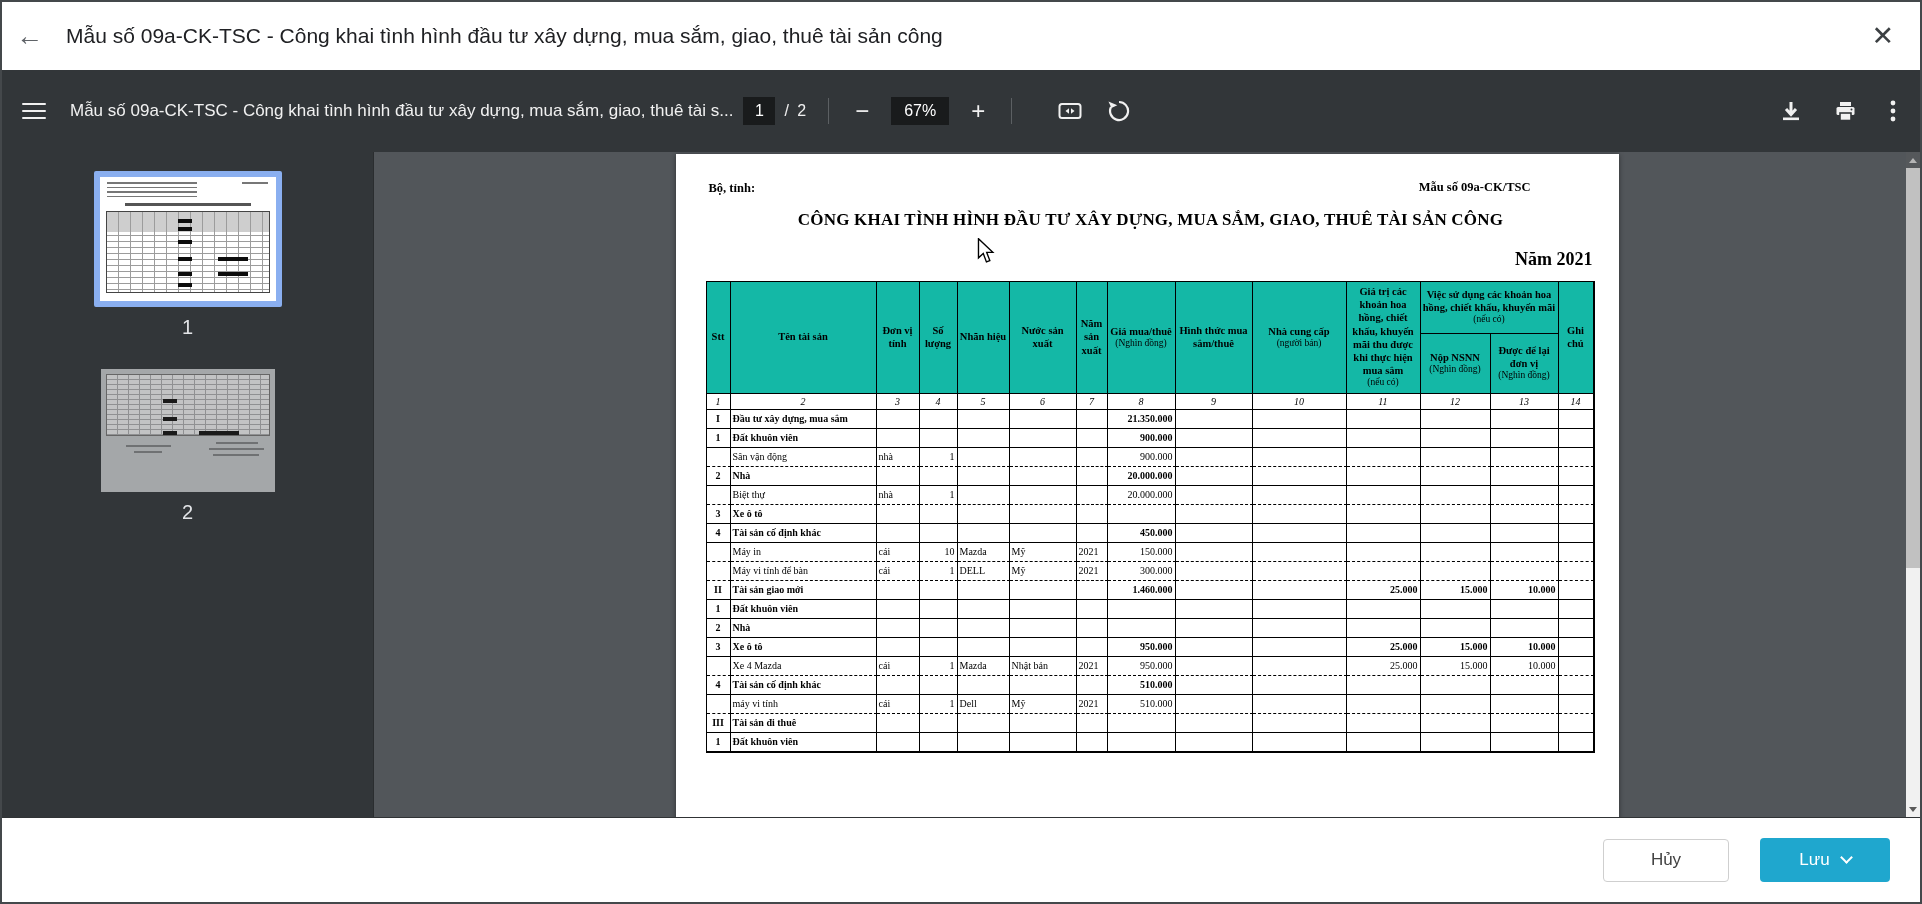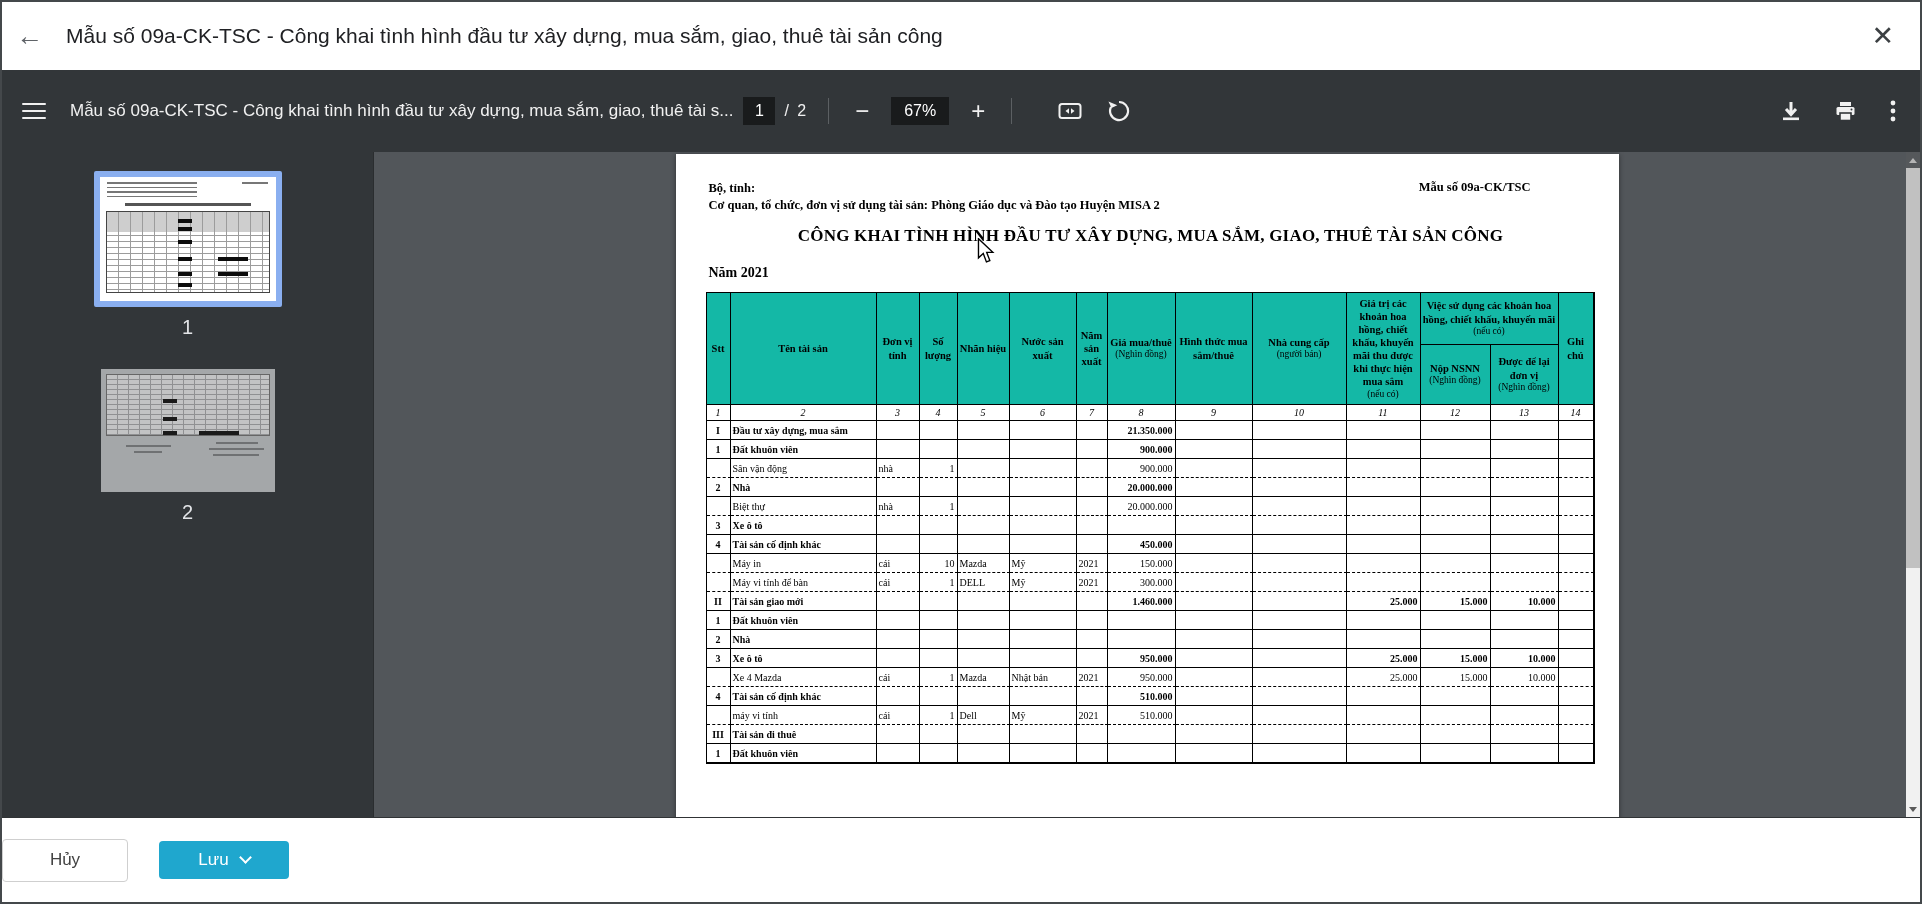--- a/index.html
+++ b/index.html
@@ -61,21 +61,21 @@
 
   .canvas { flex:1; position:relative; overflow:hidden; }
   .doc-page { width:943px; margin:2px auto 0 auto; background:#fff; min-height:900px;
               box-shadow:0 1px 5px rgba(0,0,0,.45); padding:26px 26px 0 33px; position:relative;
               font-family:"Liberation Serif", serif; color:#000; }
 
   .doc-headline { display:flex; justify-content:space-between; align-items:flex-start;gap:38px; }
   .info-lines { font-size:12.5px; font-weight:bold; line-height:16.5px; }
   .form-code { font-size:12.5px; font-weight:bold; margin-right:62px; }
   .doc-title { text-align:center; font-size:17px; font-weight:bold; margin-top:13px; letter-spacing:.2px; }
-  .doc-subtitle { text-align:left; font-size:14px; font-weight:bold; margin-top:19px; }
+  .doc-subtitle { text-align:right; font-size:18px; font-weight:bold; margin-top:19px; }
 
   
   table.asset { border-collapse:separate; border-spacing:0; table-layout:fixed; width:887px;
                 margin-top:11px; margin-left:-3px; border:1.5px solid #000; font-size:10px; }
   table.asset th, table.asset td { border-right:1px solid #000; border-bottom:1px solid #000;
       vertical-align:middle; overflow:hidden; padding:1px 2px; }
   table.asset thead th { background:#14b8a6; font-weight:bold; text-align:center; font-size:10.5px; line-height:1.25; }
   th .sub { display:block; font-weight:normal; font-size:9.5px; }
   .row-h1 { height:52px; } .row-h2 { height:60px; }
   .row-colnums td { text-align:center; font-style:italic; border-bottom-width:2px; height:16px; font-size:10px; }
@@ -90,24 +90,24 @@
   
   .vscroll { position:absolute; right:0; top:0; bottom:0; width:14px; background:#f1f1f1; }
   .vs-up { height:16px; background:#55585b; display:flex; align-items:center; justify-content:center; cursor:pointer; }
   .vs-up .tri { width:0; height:0; border-left:4px solid transparent; border-right:4px solid transparent; border-bottom:5px solid #b5b5b5; }
   .vs-thumb { position:absolute; top:16px; left:0; right:0; height:400px; background:#c1c1c1; cursor:pointer; }
   .vs-down { position:absolute; bottom:0; left:0; right:0; height:16px; display:flex; align-items:center; justify-content:center; cursor:pointer; }
   .vs-down .tri { width:0; height:0; border-left:4px solid transparent; border-right:4px solid transparent; border-top:5px solid #5a5a5a; }
 
   
   .action-bar { height:85px; flex:0 0 85px; background:#fff; display:flex; align-items:center;
-                justify-content:flex-start; padding-right:30px; gap:31px; border-top:1px solid #303335; }
+                justify-content:flex-end; padding-right:30px; gap:31px; border-top:1px solid #303335; }
   .btn-cancel { width:126px; height:43px; background:#fff; border:1px solid #cfcfcf; border-radius:4px;
                 font-size:17px; color:#424242; cursor:pointer; font-family:"Liberation Sans",sans-serif; }
-  .btn-save { width:130px; height:38px; border:none; border-radius:4px; color:#fff; font-size:17px;
+  .btn-save { width:130px; height:44px; border:none; border-radius:4px; color:#fff; font-size:17px;
               display:flex; align-items:center; justify-content:center; gap:12px; cursor:pointer;
               font-family:"Liberation Sans",sans-serif; }
   .chev { width:9px; height:9px; border-left:2px solid #fff; border-bottom:2px solid #fff;
           transform:rotate(-45deg); margin-top:-5px; }
 
   .cursor { position:absolute; left:603px; top:86px; pointer-events:none; }
 </style>
 </head>
 <body>
 
@@ -207,21 +207,20 @@
       </div>
       <div class="thumb-label">2</div>
     </aside>
 
     <div class="canvas">
       <div class="doc-page">
 
         <div class="doc-headline">
           <div class="info-lines">
             <div>Bộ, tỉnh:</div>
-            <div>Cơ quan, tổ chức, đơn vị sử dụng tài sản: Phòng Giáo dục và Đào tạo Huyện MISA 2</div>
           </div>
           <div class="form-code">Mẫu số 09a-CK/TSC</div>
         </div>
 
         <div class="doc-title">CÔNG KHAI TÌNH HÌNH ĐẦU TƯ XÂY DỰNG, MUA SẮM, GIAO, THUÊ TÀI SẢN CÔNG</div>
         <div class="doc-subtitle">Năm 2021</div>
 
         <table class="asset">
           <colgroup>
             <col style="width:24px">

